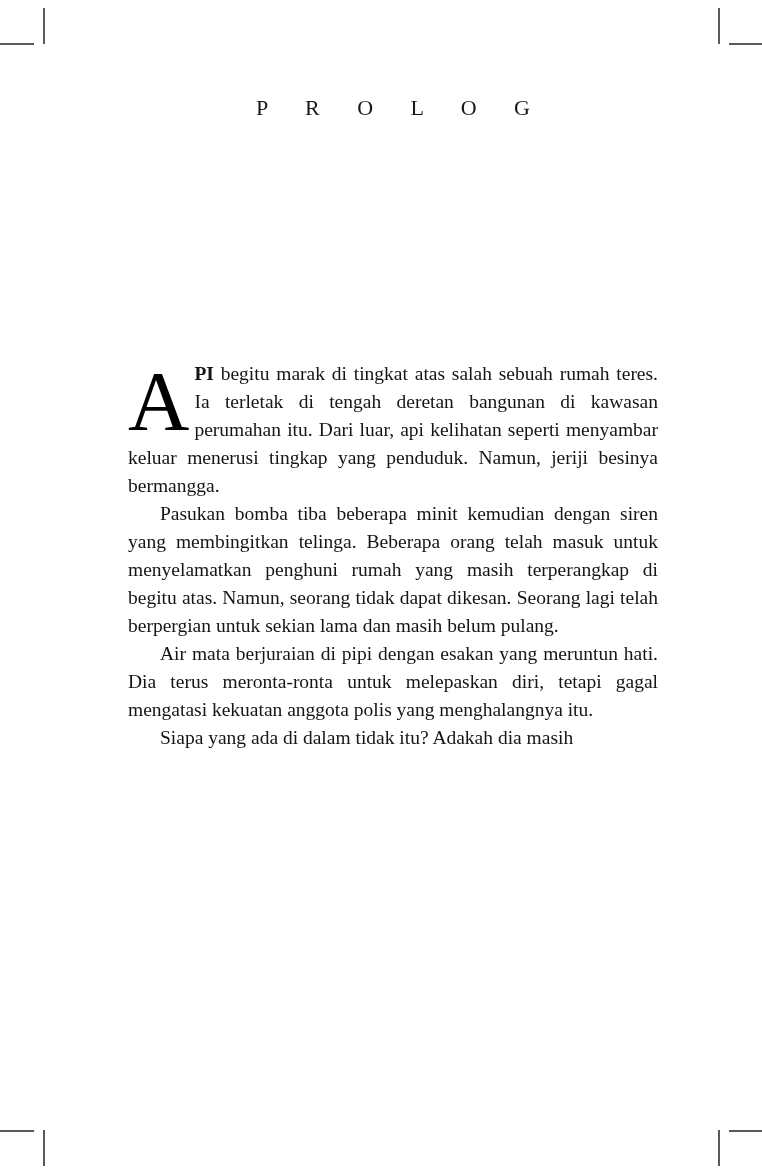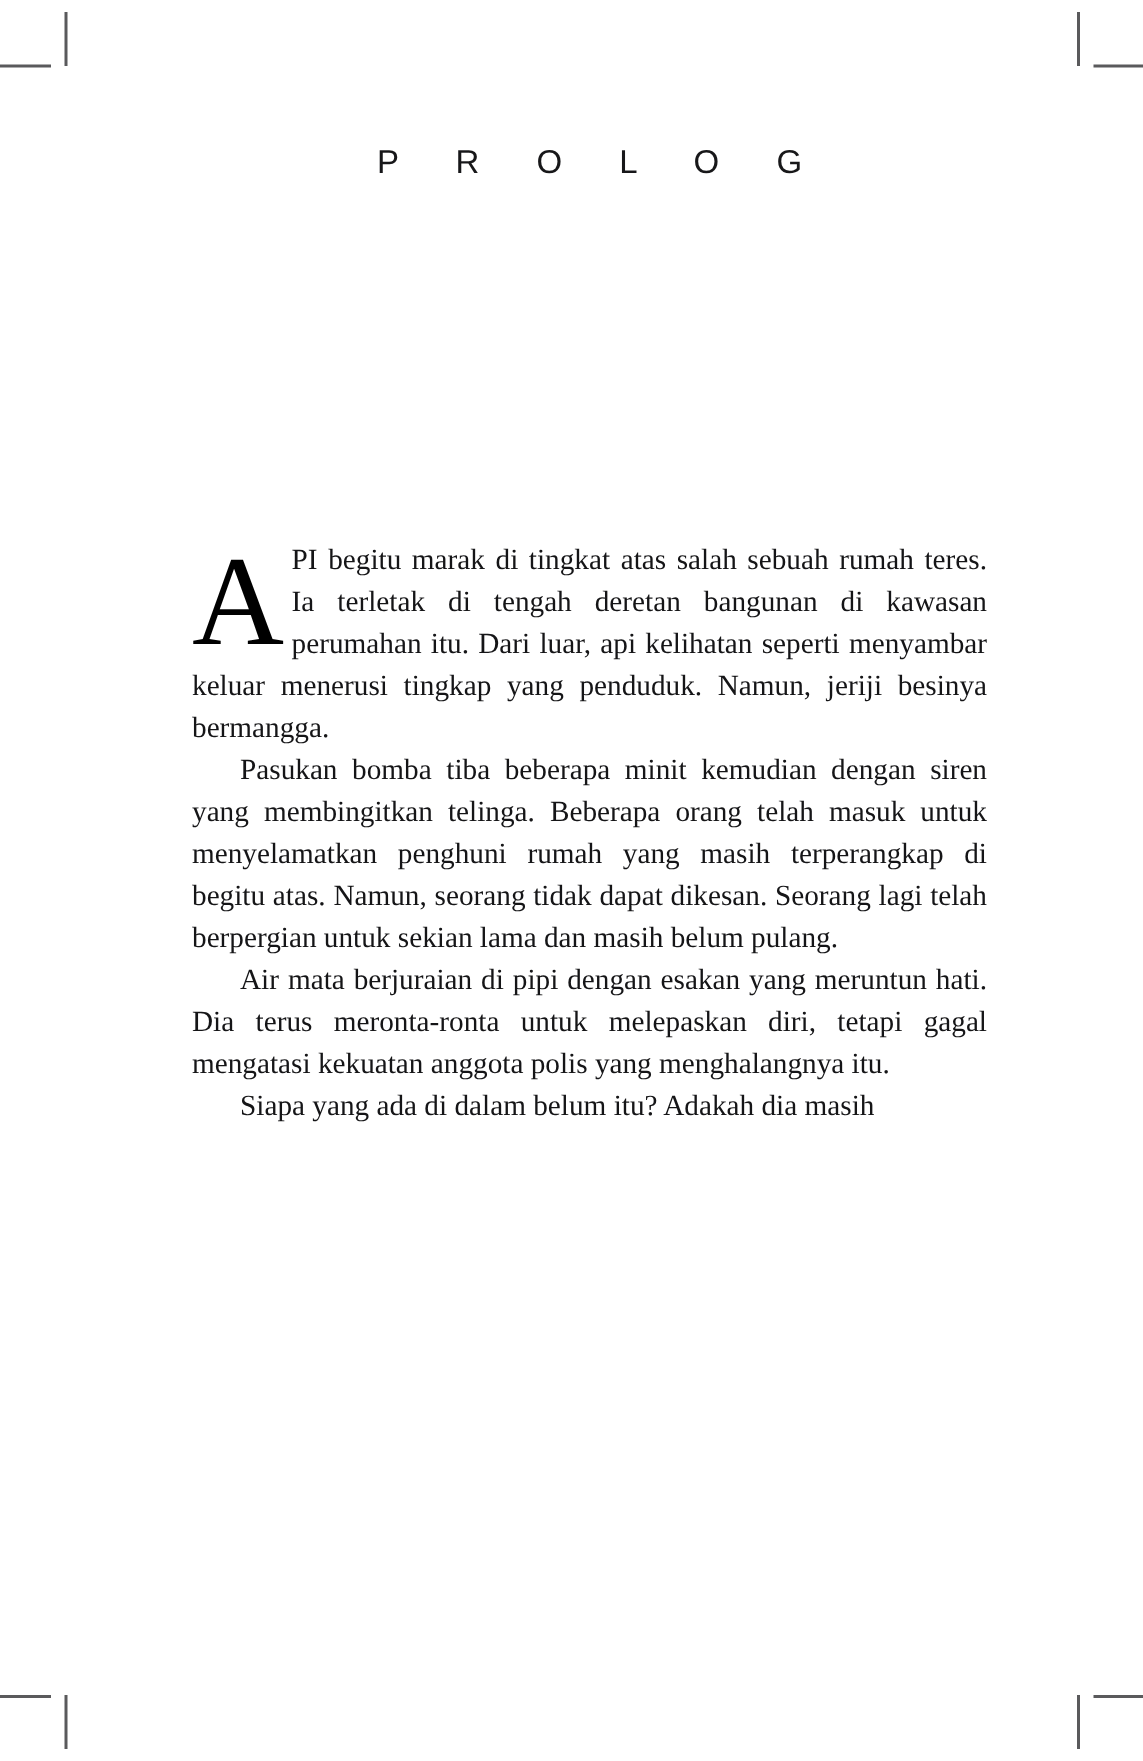--- a/index.html
+++ b/index.html
@@ -46,21 +46,21 @@
     position: absolute;
     top: 95px;
     left: 0;
     width: 530px;
     text-align: center;
     font-size: 22px;
     letter-spacing: 16px;
     text-indent: 16px;
     font-weight: 400;
     color: #171719;
-    font-family: Liberation Sans, sans-serif;
+    font-family: Liberation Serif, serif;
   }
 
   .body-text {
     position: absolute;
     top: 360px;
     left: 0;
     width: 530px;
   }
 
   p.para {
@@ -83,21 +83,21 @@
     font-size: 85px;
     line-height: 70px;
     padding: 6px 3px 0 0;
     margin: 0 2px 0 0;
     font-family: "Liberation Serif", "DejaVu Serif", serif;
     font-weight: 400;
     color: #000000;
   }
 
   .smallcaps-bold {
-    font-weight: 400;
+    font-weight: 700;
   }
 </style>
 </head>
 <body>
 
 <div class="crop crop-v crop-tl-v"></div>
 <div class="crop crop-h crop-tl-h"></div>
 <div class="crop crop-v crop-tr-v"></div>
 <div class="crop crop-h crop-tr-h"></div>
 <div class="crop crop-v crop-bl-v"></div>
@@ -119,17 +119,17 @@
       <span>Pasukan bomba tiba beberapa minit kemudian dengan siren yang membingitkan telinga. Beberapa orang telah masuk untuk menyelamatkan penghuni rumah yang masih terperangkap di begitu atas. Namun, seorang tidak dapat dikesan. Seorang lagi telah berpergian untuk sekian lama dan masih belum pulang.</span>
     </p>
 
 
     <p class="para">
       <span>Air mata berjuraian di pipi dengan esakan yang meruntun hati. Dia terus meronta-ronta untuk melepaskan diri, tetapi gagal mengatasi kekuatan anggota polis yang menghalangnya itu.</span>
     </p>
 
 
     <p class="para">
-      <span>Siapa yang ada di dalam belum itu? Adakah dia masih</span>
+      <span>Siapa yang ada di dalam tidak itu? Adakah dia masih</span>
     </p>
 
   </div>
 </div>
 
 </body></html>

